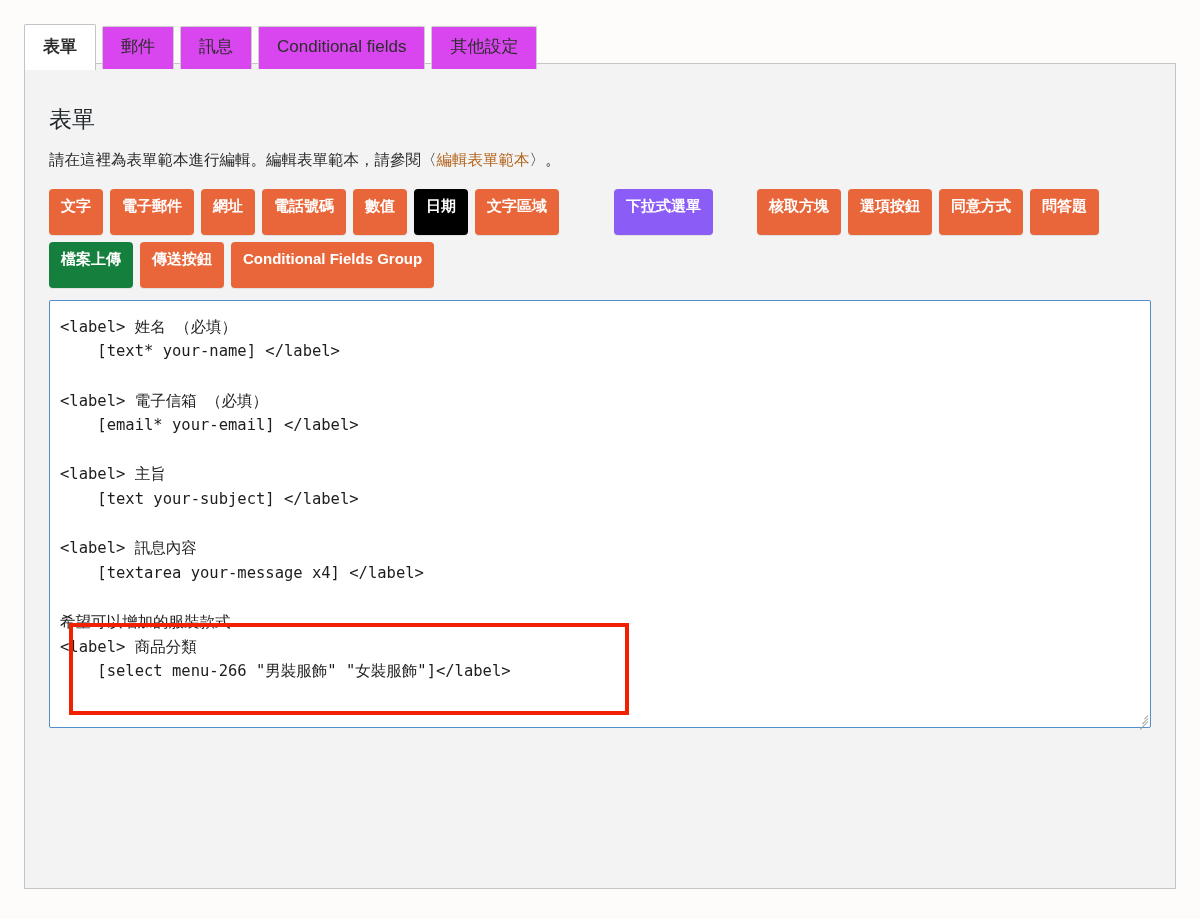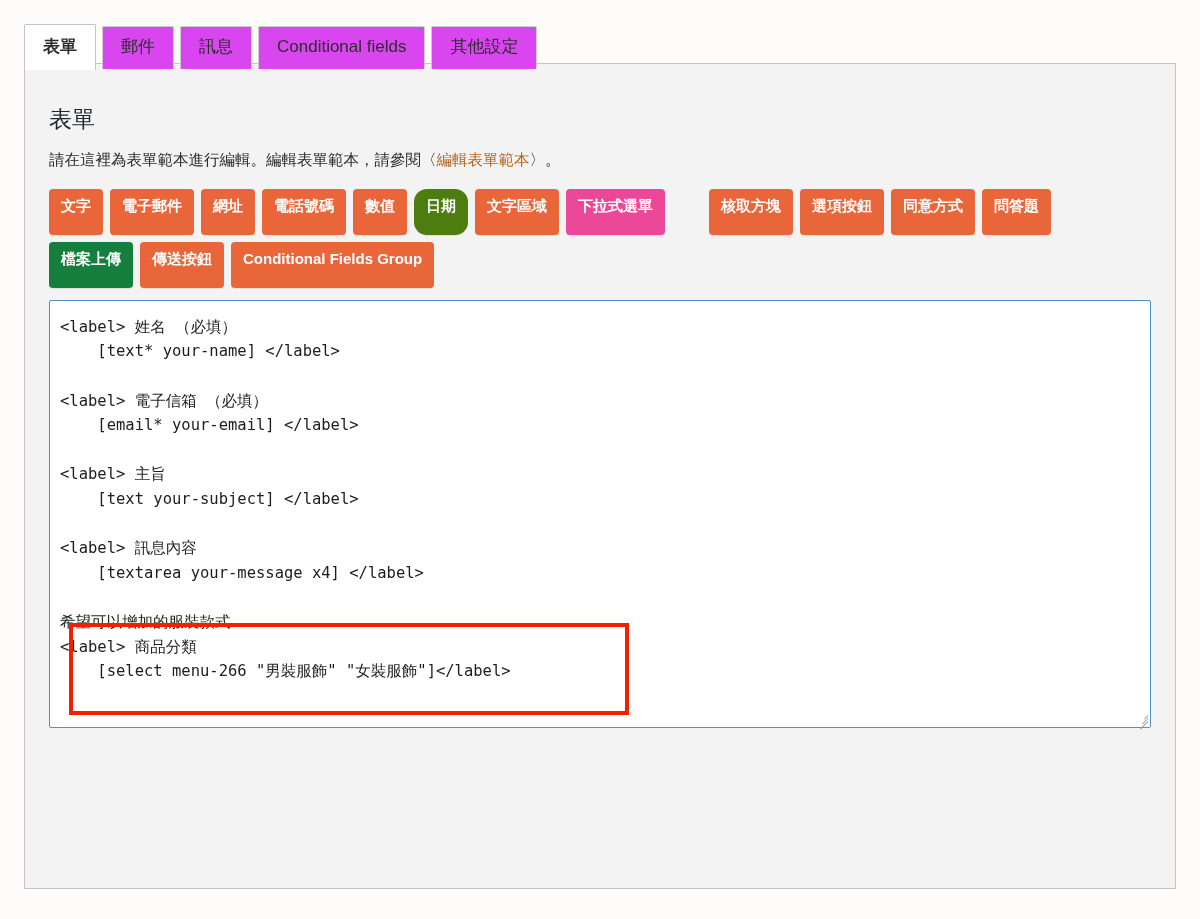--- a/index.html
+++ b/index.html
@@ -194,23 +194,23 @@
     <p id="form-description">
       <span>請在這裡為表單範本進行編輯。編輯表單範本，請參閱〈</span><a href="#">編輯表單範本</a><span>〉。</span>
     </p>
 
     <div id="tag-buttons">
       <button class="tag-btn" style="background: rgb(232, 102, 58);">文字</button>
       <button class="tag-btn" style="background: rgb(232, 102, 58);">電子郵件</button>
       <button class="tag-btn" style="background: rgb(232, 102, 58);">網址</button>
       <button class="tag-btn" style="background: rgb(232, 102, 58);">電話號碼</button>
       <button class="tag-btn" style="background: rgb(232, 102, 58);">數值</button>
-      <button class="tag-btn" style="background: #4d7c0f; border-radius: 13px;">日期</button>
+      <button class="tag-btn" style="background: #000000;">日期</button>
       <button class="tag-btn" style="background: rgb(232, 102, 58);">文字區域</button>
-      <button class="tag-btn" style="background: #ec4899;">下拉式選單</button>
+      <button class="tag-btn" style="background: #8b5cf6; margin-left: 48px;">下拉式選單</button>
       <button class="tag-btn" style="background: rgb(232, 102, 58); margin-left: 37px;">核取方塊</button>
       <button class="tag-btn" style="background: rgb(232, 102, 58);">選項按鈕</button>
       <button class="tag-btn" style="background: rgb(232, 102, 58);">同意方式</button>
       <button class="tag-btn" style="background: rgb(232, 102, 58);">問答題</button>
       <button class="tag-btn" style="background: #15803d;">檔案上傳</button>
       <button class="tag-btn" style="background: rgb(232, 102, 58);">傳送按鈕</button>
       <button class="tag-btn" style="background: rgb(232, 102, 58);">Conditional Fields Group</button>
     </div>
 
     <div id="form-editor-wrap">

